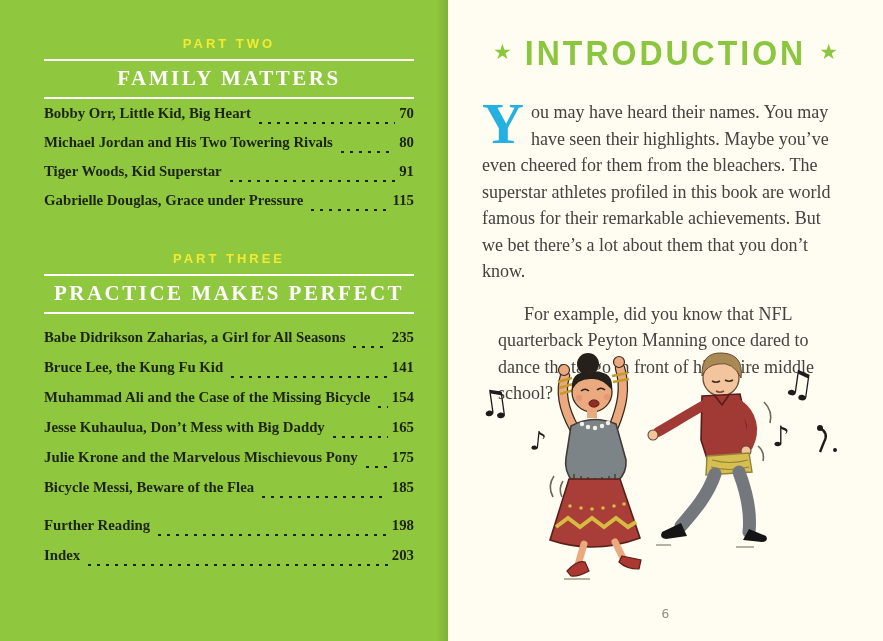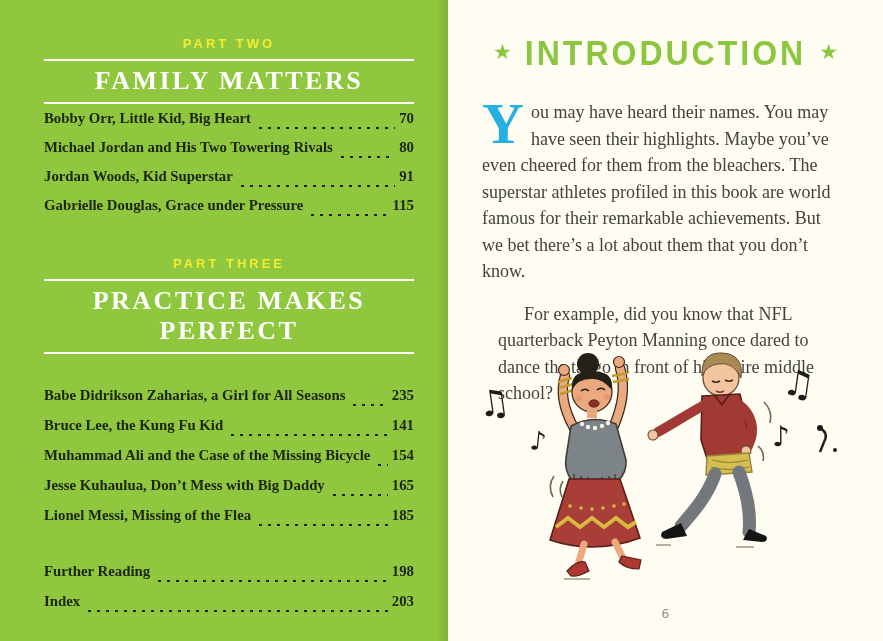--- a/index.html
+++ b/index.html
@@ -29,24 +29,24 @@
     margin-top:36px;text-align:center;
     font-family:"Liberation Sans",sans-serif;font-weight:bold;
     font-size:13px;letter-spacing:3px;color:#f3eb33;
   }
   .section-head{
     margin-top:8px;border-top:2px solid #fff;border-bottom:2px solid #fff;
     padding:5px 0 6px 0;text-align:center;
   }
   .section-head span{
     font-family:"Liberation Serif",serif;font-weight:bold;
-    font-size:26px;letter-spacing:2.5px;color:#ffffff;
+    font-size:21px;letter-spacing:2.5px;color:#ffffff;
   }
   .toc-list{}
-  .toc-list.second{margin-top:26px;}
+  .toc-list.second{margin-top:8px;}
   .toc-row{
     display:flex;align-items:baseline;height:29px;
     font-weight:bold;font-size:14.8px;line-height:29px;white-space:nowrap;
   }
   .toc-list.second .toc-row{height:30px;line-height:30px;}
   .toc-dots{
     flex:1;height:4px;margin:0 4px 4px 5px;align-self:flex-end;min-width:8px;
     background-image:radial-gradient(circle,#1e2412 1.2px,rgba(0,0,0,0) 1.45px);
     background-size:9px 4px;background-repeat:repeat-x;background-position:0 1px;
   }
@@ -101,21 +101,21 @@
           <span>Bobby Orr, Little Kid, Big Heart</span>
           <span class="toc-dots"></span>
           <span class="toc-page-num">70</span>
         </div>
         <div class="toc-row">
           <span>Michael Jordan and His Two Towering Rivals</span>
           <span class="toc-dots"></span>
           <span class="toc-page-num">80</span>
         </div>
         <div class="toc-row">
-          <span>Jordan Woods, Kid Superstar</span>
+          <span>Tiger Woods, Kid Superstar</span>
           <span class="toc-dots"></span>
           <span class="toc-page-num">91</span>
         </div>
         <div class="toc-row">
           <span>Gabrielle Douglas, Grace under Pressure</span>
           <span class="toc-dots"></span>
           <span class="toc-page-num">115</span>
         </div>
       </div>
 
@@ -139,21 +139,26 @@
           <span>Muhammad Ali and the Case of the Missing Bicycle</span>
           <span class="toc-dots"></span>
           <span class="toc-page-num">154</span>
         </div>
         <div class="toc-row">
           <span>Jesse Kuhaulua, Don’t Mess with Big Daddy</span>
           <span class="toc-dots"></span>
           <span class="toc-page-num">165</span>
         </div>
         <div class="toc-row">
-          <span>Lionel Messi, Missing of the Flea</span>
+          <span>Julie Krone and the Marvelous Mischievous Pony</span>
+          <span class="toc-dots"></span>
+          <span class="toc-page-num">175</span>
+        </div>
+        <div class="toc-row">
+          <span>Bicycle Messi, Beware of the Flea</span>
           <span class="toc-dots"></span>
           <span class="toc-page-num">185</span>
         </div>
       </div>
 
       <div class="toc-list second back-matter">
         <div class="toc-row">
           <span>Further Reading</span>
           <span class="toc-dots"></span>
           <span class="toc-page-num">198</span>

